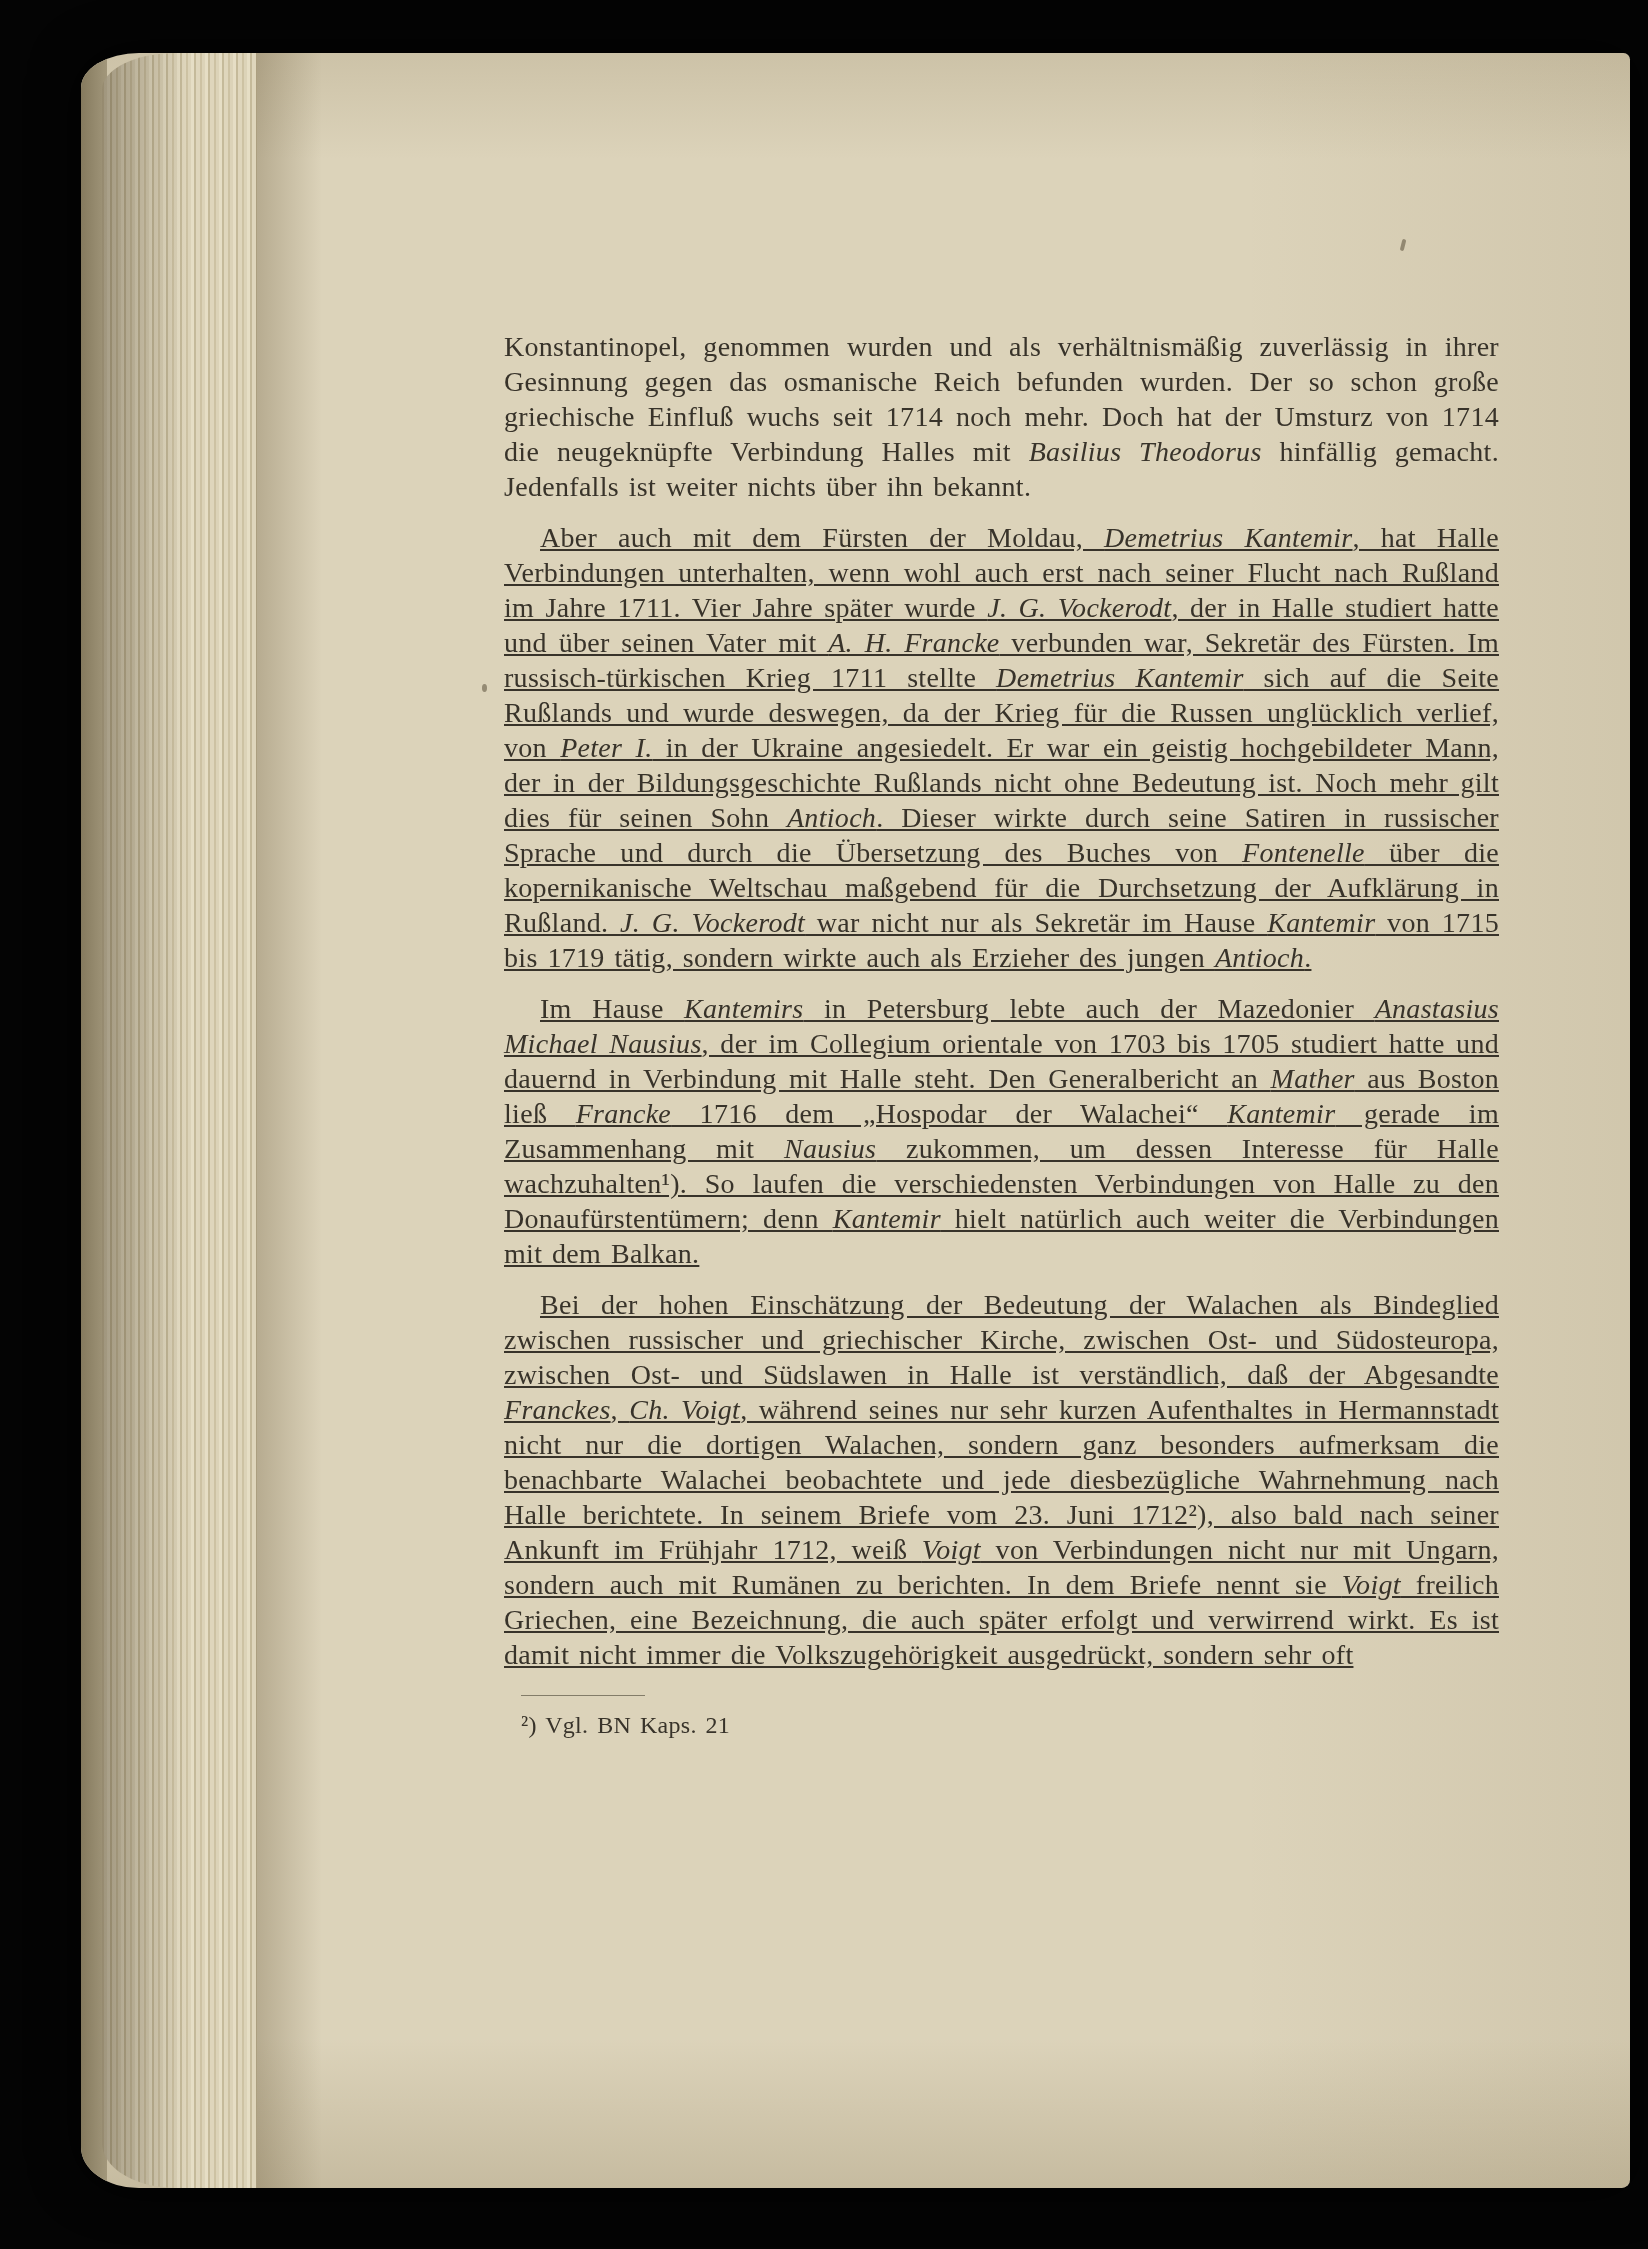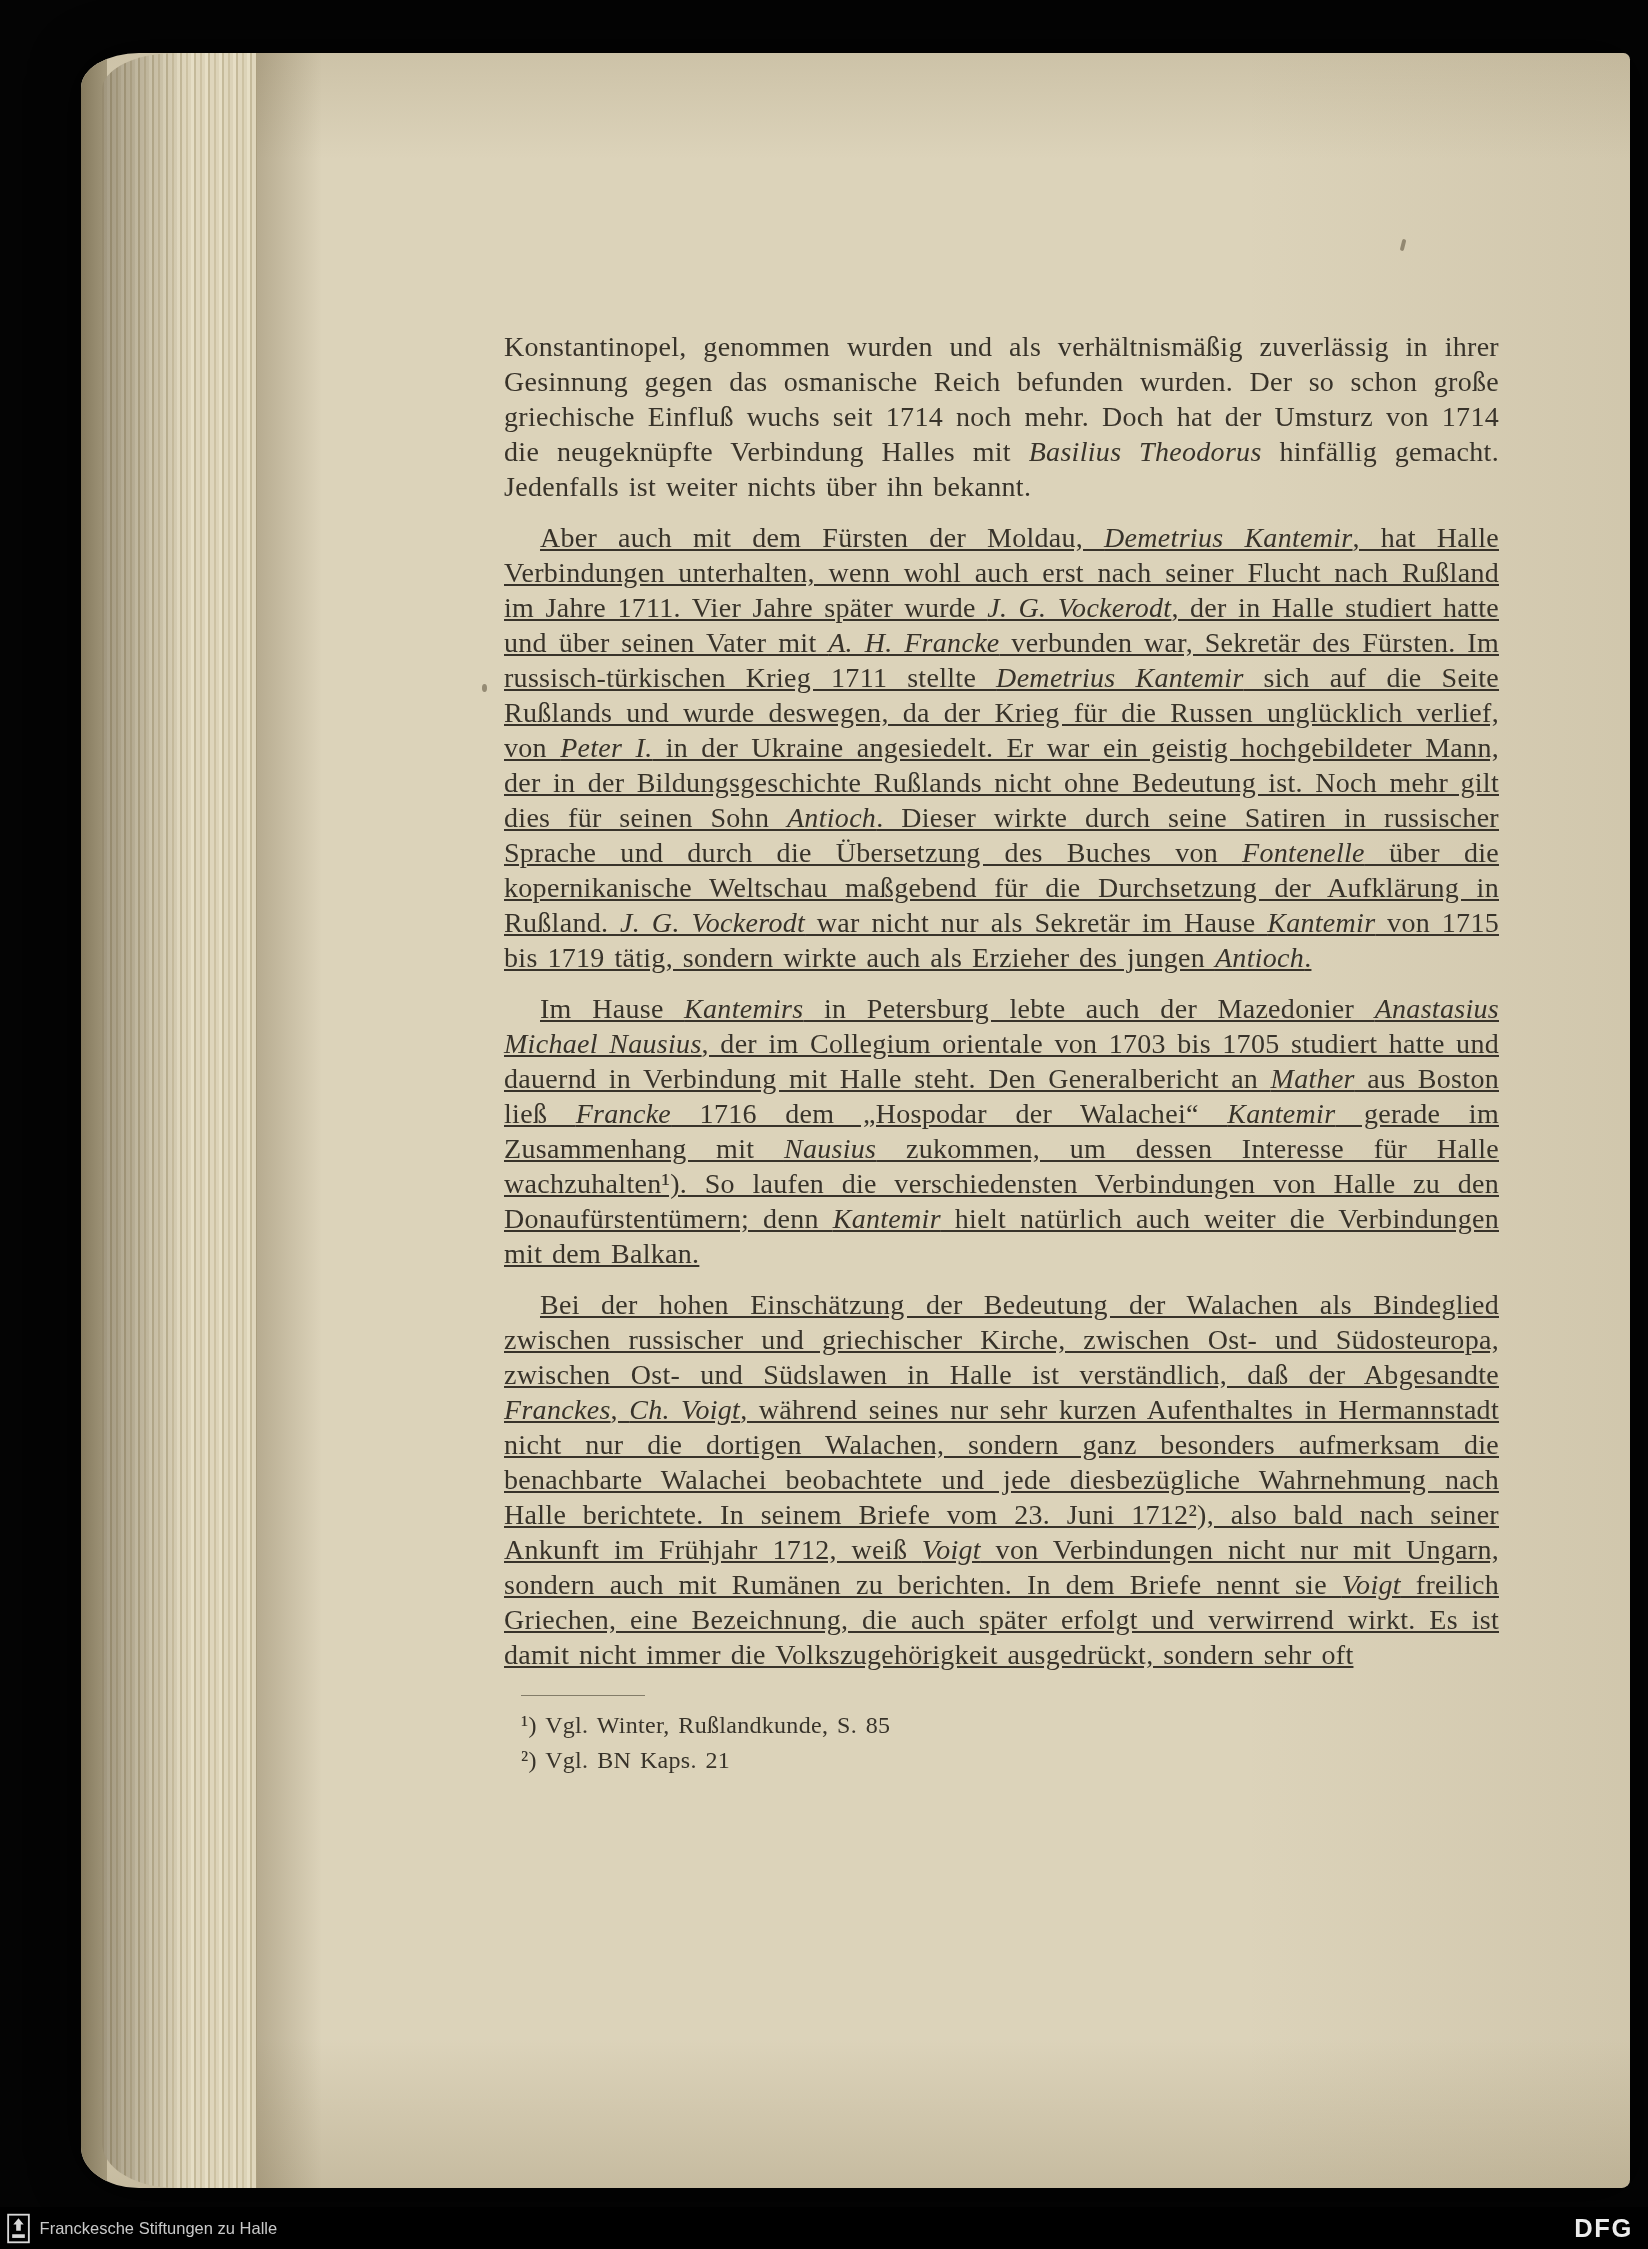--- a/index.html
+++ b/index.html
@@ -95,35 +95,23 @@
 
     <div class="textblock">
       <div class="body">
           <p><span>Konstantinopel, genommen wurden und als verhältnismäßig zuverlässig in ihrer Gesinnung gegen das osmanische Reich befunden wurden. Der so schon große griechische Einfluß wuchs seit 1714 noch mehr. Doch hat der Umsturz von 1714 die neugeknüpfte Verbindung Halles mit </span><i>Basilius Theodorus</i><span> hinfällig gemacht. Jedenfalls ist weiter nichts über ihn bekannt.</span></p>
           <p class="indent"><span>Aber auch mit dem Fürsten der Moldau, </span><i>Demetrius Kantemir</i><span>, hat Halle Verbindungen unterhalten, wenn wohl auch erst nach seiner Flucht nach Rußland im Jahre 1711. Vier Jahre später wurde </span><i>J. G. Vockerodt</i><span>, der in Halle studiert hatte und über seinen Vater mit </span><i>A. H. Francke</i><span> verbunden war, Sekretär des Fürsten. Im russisch-türkischen Krieg 1711 stellte </span><i>Demetrius Kantemir</i><span> sich auf die Seite Rußlands und wurde deswegen, da der Krieg für die Russen unglücklich verlief, von </span><i>Peter I.</i><span> in der Ukraine angesiedelt. Er war ein geistig hochgebildeter Mann, der in der Bildungsgeschichte Rußlands nicht ohne Bedeutung ist. Noch mehr gilt dies für seinen Sohn </span><i>Antioch</i><span>. Dieser wirkte durch seine Satiren in russischer Sprache und durch die Übersetzung des Buches von </span><i>Fontenelle</i><span> über die kopernikanische Weltschau maßgebend für die Durchsetzung der Aufklärung in Rußland. </span><i>J. G. Vockerodt</i><span> war nicht nur als Sekretär im Hause </span><i>Kantemir</i><span> von 1715 bis 1719 tätig, sondern wirkte auch als Erzieher des jungen </span><i>Antioch</i><span>.</span></p>
           <p class="indent"><span>Im Hause </span><i>Kantemirs</i><span> in Petersburg lebte auch der Mazedonier </span><i>Anastasius Michael Nausius</i><span>, der im Collegium orientale von 1703 bis 1705 studiert hatte und dauernd in Verbindung mit Halle steht. Den Generalbericht an </span><i>Mather</i><span> aus Boston ließ </span><i>Francke</i><span> 1716 dem „Hospodar der Walachei“ </span><i>Kantemir</i><span> gerade im Zusammenhang mit </span><i>Nausius</i><span> zukommen, um dessen Interesse für Halle wachzuhalten¹). So laufen die verschiedensten Verbindungen von Halle zu den Donaufürstentümern; denn </span><i>Kantemir</i><span> hielt natürlich auch weiter die Verbindungen mit dem Balkan.</span></p>
           <p class="indent"><span>Bei der hohen Einschätzung der Bedeutung der Walachen als Bindeglied zwischen russischer und griechischer Kirche, zwischen Ost- und Südosteuropa, zwischen Ost- und Südslawen in Halle ist verständlich, daß der Abgesandte </span><i>Franckes</i><span>, </span><i>Ch. Voigt</i><span>, während seines nur sehr kurzen Aufenthaltes in Hermannstadt nicht nur die dortigen Walachen, sondern ganz besonders aufmerksam die benachbarte Walachei beobachtete und jede diesbezügliche Wahrnehmung nach Halle berichtete. In seinem Briefe vom 23. Juni 1712²), also bald nach seiner Ankunft im Frühjahr 1712, weiß </span><i>Voigt</i><span> von Verbindungen nicht nur mit Ungarn, sondern auch mit Rumänen zu berichten. In dem Briefe nennt sie </span><i>Voigt</i><span> freilich Griechen, eine Bezeichnung, die auch später erfolgt und verwirrend wirkt. Es ist damit nicht immer die Volkszugehörigkeit ausgedrückt, sondern sehr oft</span></p>
         </div>
       <div class="fnrule"></div>
       <div class="footnotes">
-          <div>¹) Vgl. Winter, Rußlandkunde, S. 85</div>
           <div>²) Vgl. BN Kaps. 21</div>
         </div>
     </div>
 
     <div class="speck s1"></div>
     <div class="speck s2"></div>
   </div>
 
-  <div class="footer">
-    <div class="footer-left">
-      <svg class="inst-logo" viewBox="0 0 20 26">
-        <rect x="1" y="1" width="18" height="24" fill="none" stroke="#d8d8d8" stroke-width="1.6"></rect>
-        <path d="M10 4 L14.5 9.5 L12 9.5 L12 15 L8 15 L8 9.5 L5.5 9.5 Z" fill="#d8d8d8"></path>
-        <rect x="4.5" y="18" width="11" height="3.2" fill="#d8d8d8"></rect>
-      </svg>
-      <span>Franckesche Stiftungen zu Halle</span>
-    </div>
-    <div class="dfg">DFG</div>
-  </div>
 
 </div>
 
 
 </body></html>

